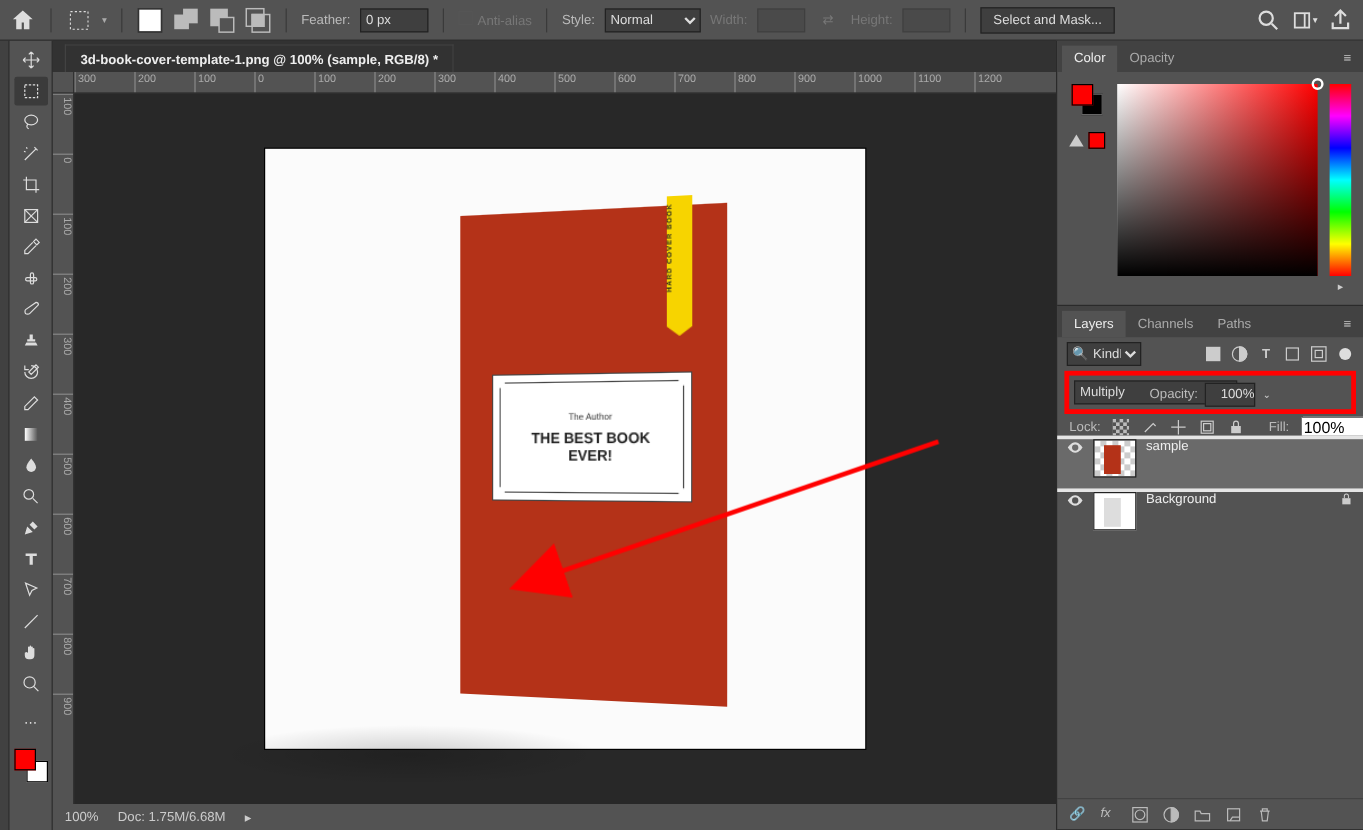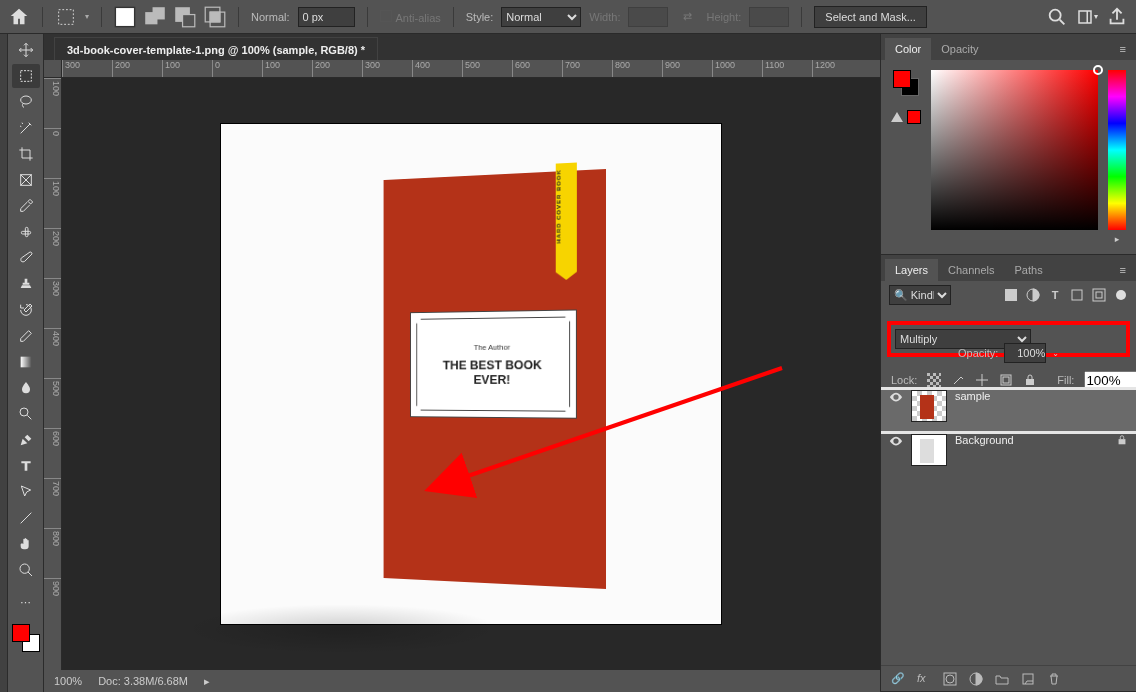--- a/index.html
+++ b/index.html
@@ -72,21 +72,21 @@
 .hue-ctrl{display:flex;flex-direction:column;gap:4px;}
 .layers-body{display:flex;flex-direction:column;}
 .layers-row{display:flex;align-items:center;gap:6px;padding:4px 8px;height:28px;}
 .layers-row .lbl{color:#bbb;}
 .layers-row select,.layers-row input{background:#3f3f3f;color:#ddd;border:1px solid #222;height:20px;font-size:11px;}
 .layers-row select.kind{width:62px;}
 .layers-row select.blend{width:136px;}
 .layers-row input.pct{width:42px;text-align:right;}
 .filter-icons{display:flex;gap:8px;margin-left:auto;}
 .filter-icons span{width:14px;height:14px;display:flex;align-items:center;justify-content:center;cursor:pointer;}
-.highlight{border:4px solid #ff0000;margin:12px 6px;}
+.highlight{border:4px solid #ff0000;margin:0 6px;}
 .lock-row{display:flex;align-items:center;gap:10px;padding:4px 10px;height:26px;}
 .lock-row .lbl{color:#bbb;}
 .lock-row .icons{display:flex;gap:10px;}
 .lock-row .icons span{width:14px;height:14px;cursor:pointer;}
 .layer-item{display:flex;align-items:flex-start;height:44px;padding:0 8px;gap:8px;border-top:3px solid #e5e5e5;}
 .layer-item.sel{background:#6a6a6a;}
 .eye{width:14px;height:14px;cursor:pointer;}
 .thumb{width:36px;height:32px;background:#fff;border:1px solid #222;position:relative;flex-shrink:0;}
 .thumb.trans{background:repeating-conic-gradient(#ccc 0 25%,#fff 0 50%) 0 0/10px 10px;}
 .thumb .mini-book{position:absolute;left:8px;top:4px;width:14px;height:24px;background:#b43218;}
@@ -131,21 +131,21 @@
       </svg>
     </span>
   <span class="icon-btn">
       <svg viewBox="0 0 18 18" fill="none" stroke="#bbb">
         <rect x="1" y="1" width="12" height="12"></rect>
         <rect x="5" y="5" width="12" height="12"></rect>
         <rect x="5" y="5" width="8" height="8" fill="#bbb"></rect>
       </svg>
     </span>
   <span class="sep"></span>
-  <span class="label">Normal:</span>
+  <span class="label">Feather:</span>
   <input type="text" value="0 px" style="">
   <span class="sep"></span>
   <span class="dim"><span class="check"></span><span>Anti-alias</span></span>
   <span class="sep"></span>
   <span class="label">Style:</span>
   <select style="width:80px"><option>Normal</option></select>
   <span class="label dim">Width:</span>
   <input type="text" disabled="" style="width: 40px; opacity: 0.4;">
   <span class="icon-btn dim">⇄</span>
   <span class="label dim">Height:</span>
@@ -365,21 +365,21 @@
               <marker id="ah" markerWidth="12" markerHeight="12" refX="2" refY="6" orient="auto">
                 <path d="M0 0L12 6L0 12z" fill="#ff0000"></path>
               </marker>
             </defs>
           <line x1="720" y1="290" x2="400" y2="400" stroke="#ff0000" stroke-width="4" marker-end="url(#ah)"></line>
         </svg>
       </div>
     </div>
     <div class="statusbar">
       <span>100%</span>
-      <span>Doc: 3.38M/6.68M</span>
+      <span>Doc: 1.75M/6.68M</span>
       <span>▸</span>
     </div>
   </div>
 
   <div class="right">
 
     <div class="panel">
       <div class="panel-tabs">
         <div class="tab active">Color</div>
         <div class="tab">Opacity</div>

